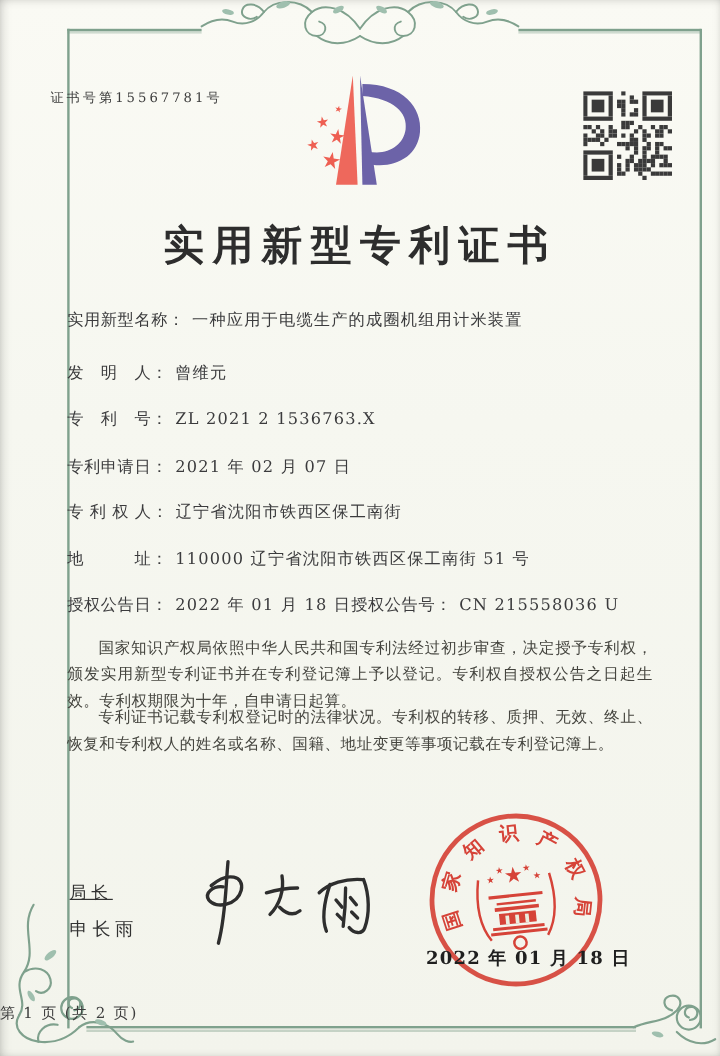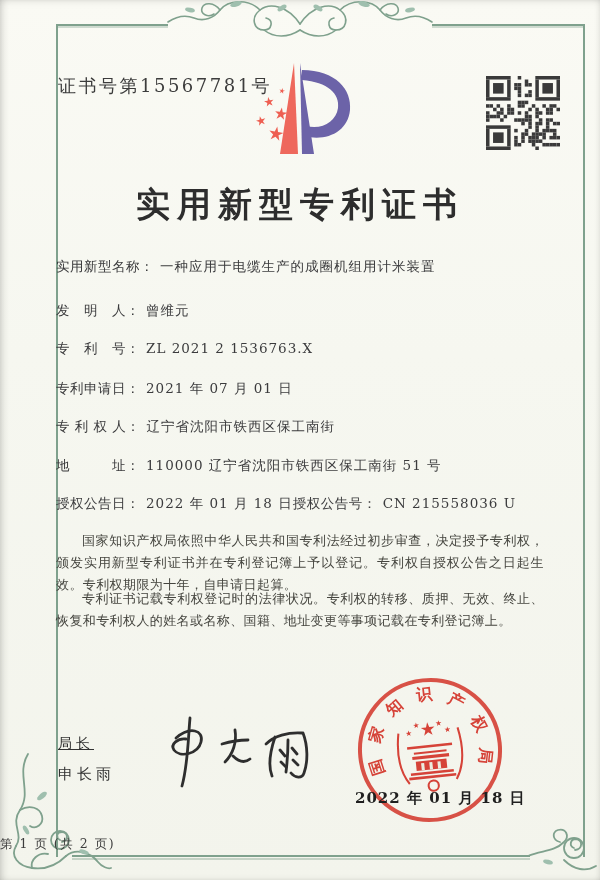--- a/index.html
+++ b/index.html
@@ -23,21 +23,21 @@
   .line-left      { left:56px;  top:24px;  width:2px;   height:833px; }
   .line-right     { left:583px; top:24px;  width:2px;   height:833px; }
   .line-bottom    { left:72px;  top:855px; width:458px; height:2px; box-shadow:0 3px 0 rgba(127,161,141,.40); }
 
   .orn { position:absolute; }
   .orn-top { left:160px; top:-4px; }
   .orn-bl  { left:2px;   top:752px; }
   .orn-br  { left:526px; top:818px; }
 
   
-  .cert-no { position:absolute; left:58px; top:74px; font-size:18px;
+  .cert-no { position:absolute; left:42px; top:74px; font-size:11px;
              letter-spacing:2.5px; color:#3c3c3c; }
   .logo { position:absolute; left:236px; top:58px; }
   .qr { position:absolute; left:486px; top:76px; width:74px; height:74px; }
 
   .title { position:absolute; left:0; right:0; top:182px; text-align:center;
            font-size:34px; font-weight:700; letter-spacing:7px; color:#2d2d2d; }
 
   
   .field-row { position:absolute; left:56px; width:492px; font-size:13.5px;
                color:#3b3b3d; letter-spacing:.5px; white-space:nowrap; }
@@ -292,21 +292,21 @@
   <div class="field-row" style="top:258px">
     <span>实用新型名称：</span><span class="fvalue">一种应用于电缆生产的成圈机组用计米装置</span>
   </div>
   <div class="field-row" style="top:302px">
     <span>发　明　人：</span><span class="fvalue">曾维元</span>
   </div>
   <div class="field-row" style="top:340px">
     <span>专　利　号：</span><span class="fvalue">ZL 2021 2 1536763.X</span>
   </div>
   <div class="field-row" style="top:380px">
-    <span>专利申请日：</span><span class="fvalue">2021 年 07 月 01 日</span>
+    <span>专利申请日：</span><span class="fvalue">2021 年 02 月 07 日</span>
   </div>
   <div class="field-row" style="top:418px">
     <span>专 利 权 人：</span><span class="fvalue">辽宁省沈阳市铁西区保工南街</span>
   </div>
   <div class="field-row" style="top:457px">
     <span>地　　　址：</span><span class="fvalue">110000 辽宁省沈阳市铁西区保工南街 51 号</span>
   </div>
   <div class="field-row" style="top:495px">
     <span>授权公告日：</span><span class="fvalue">2022 年 01 月 18 日</span><span class="grant-no-label">授权公告号：</span><span class="fvalue">CN 215558036 U</span>
   </div>

